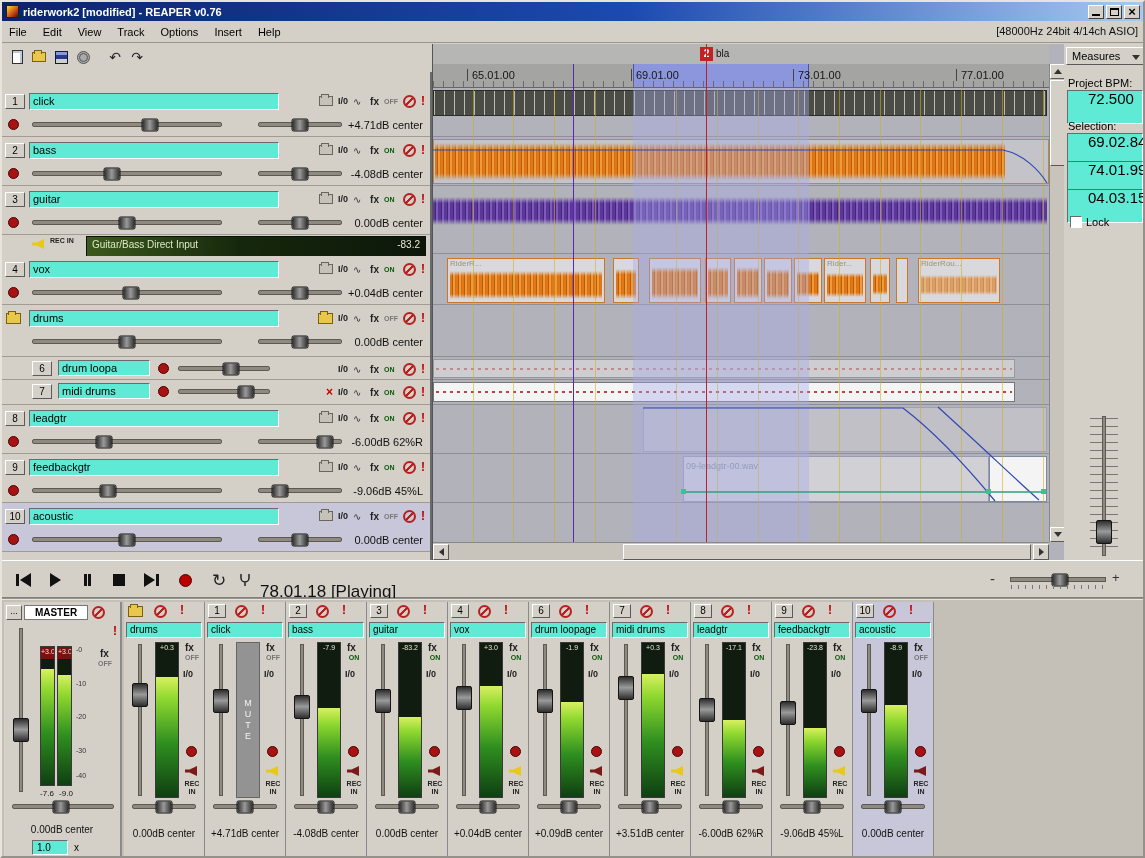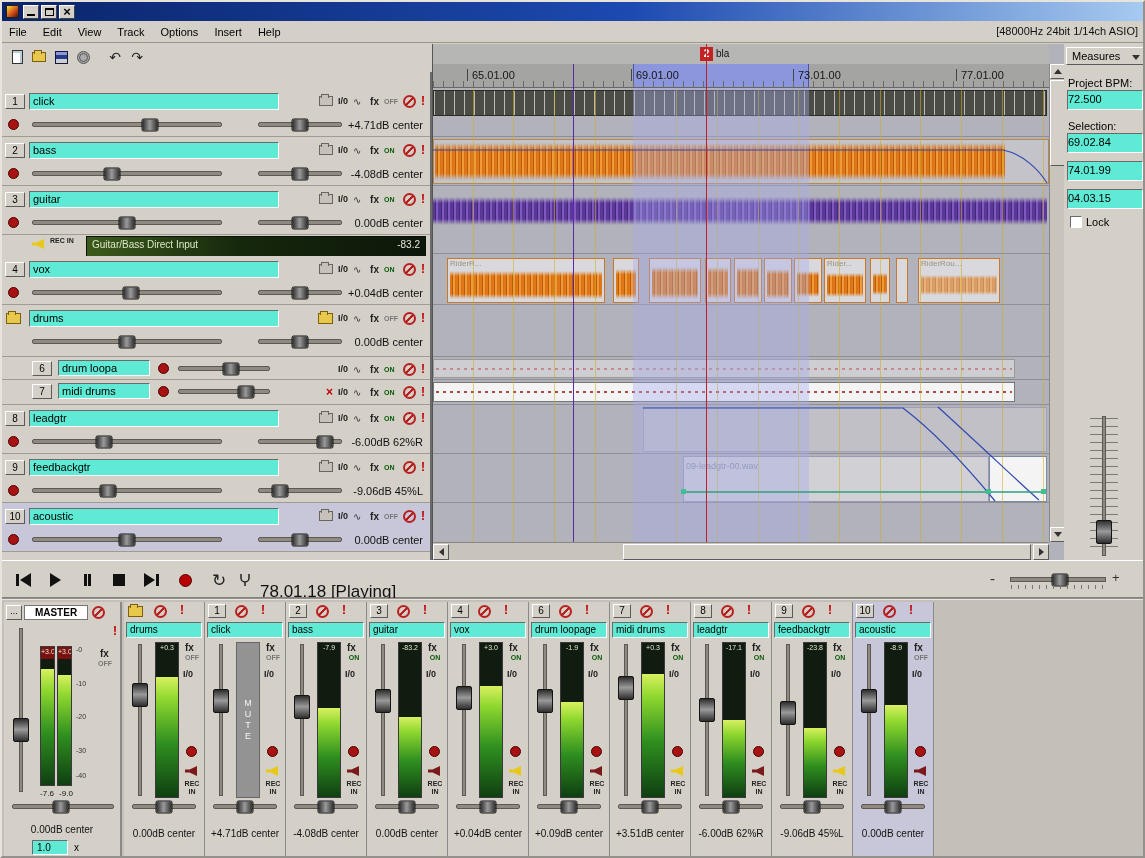--- a/index.html
+++ b/index.html
@@ -91,21 +91,21 @@
 .tri-u{width:0;height:0;border-left:4px solid transparent;border-right:4px solid transparent;border-bottom:5px solid #333}
 .tri-d{width:0;height:0;border-left:4px solid transparent;border-right:4px solid transparent;border-top:5px solid #333}
 .tri-l{width:0;height:0;border-top:4px solid transparent;border-bottom:4px solid transparent;border-right:5px solid #333}
 .tri-r{width:0;height:0;border-top:4px solid transparent;border-bottom:4px solid transparent;border-left:5px solid #333}
 .thumb{position:absolute;background:#d4d0c8;border:1px solid;border-color:#fff #5a5a5a #5a5a5a #fff}
 
 .rpanel{position:absolute;left:1062px;top:42px;width:83px;height:516px;background:#d4d0c8}
 .measbtn{position:absolute;left:2px;top:3px;width:79px;height:18px;font-size:11px;line-height:16px;padding-left:5px}
 .measbtn::after{content:"";position:absolute;right:4px;top:7px;border-left:4px solid transparent;border-right:4px solid transparent;border-top:5px solid #333}
 .rlabel{position:absolute;left:4px;font-size:11px}
-.rinput{position:absolute;left:3px;width:76px;height:20px;font-size:11px;line-height:16px;padding-left:0}
+.rinput{position:absolute;left:3px;width:76px;height:34px;font-size:15px;line-height:16px;padding-left:20px}
 .lockrow{position:absolute;left:6px;display:flex;gap:4px;font-size:11px}
 .chk{width:12px;height:12px;background:#fff;border:1px solid;border-color:#6a6a6a #fff #fff #6a6a6a}
 .vslider{position:absolute;left:26px;top:372px;width:28px;height:140px}
 .vslider .vgroove{position:absolute;left:12px;top:0;width:4px;height:100%;background:#8e8a82;border:1px solid #5e5a52}
 .vslider .vticks{position:absolute;left:0;top:2px;width:28px;height:136px;background:repeating-linear-gradient(180deg,#777 0 1px,transparent 1px 8px)}
 .fknob{position:absolute;left:50%;transform:translateX(-50%);width:16px;height:24px;background:linear-gradient(180deg,#2e2e2e,#9a9a9a 48%,#2e2e2e);border:1px solid #141414;border-radius:2px;z-index:2}
 
 .transport{position:absolute;left:0;top:558px;width:1145px;height:38px;background:#d4d0c8;border-top:1px solid #fff;border-bottom:1px solid #808080}
 .tbtn{position:absolute;top:6px;width:26px;height:26px;display:flex;align-items:center;justify-content:center;gap:1px}
 .pbar{width:3px;height:12px;background:#111}
@@ -162,40 +162,41 @@
 .strip .svol{top:226px}
 svg.overlay{position:absolute;left:0;top:0;pointer-events:none;z-index:4}
 </style>
 </head>
 <body>
 
 <div id="win">
 
   <div class="titlebar">
     <span class="appicon"></span>
+    <span class="ttext">riderwork2 [modified] - REAPER v0.76</span>
     <span class="wbtns">
       <span class="wbtn wmin">
           <i></i>
         </span>
       <span class="wbtn wmax">
           <i></i>
         </span>
       <span class="wbtn wclose"></span>
     </span>
   </div>
 
   <div class="menubar">
     <span class="mitem">File</span>
     <span class="mitem">Edit</span>
     <span class="mitem">View</span>
     <span class="mitem">Track</span>
     <span class="mitem">Options</span>
     <span class="mitem">Insert</span>
     <span class="mitem">Help</span>
-    <span class="mstatus">[48000Hz 24bit 1/14ch ASIO]</span>
+    <span class="mstatus">[48000Hz 24bit 4/14ch ASIO]</span>
   </div>
 
   <div class="toolbar">
     <span class="tbico" style="left:6px">
         <i class="ic-page"></i>
       </span>
     <span class="tbico" style="left:28px">
         <i class="ic-folder"></i>
       </span>
     <span class="tbico" style="left:50px">

